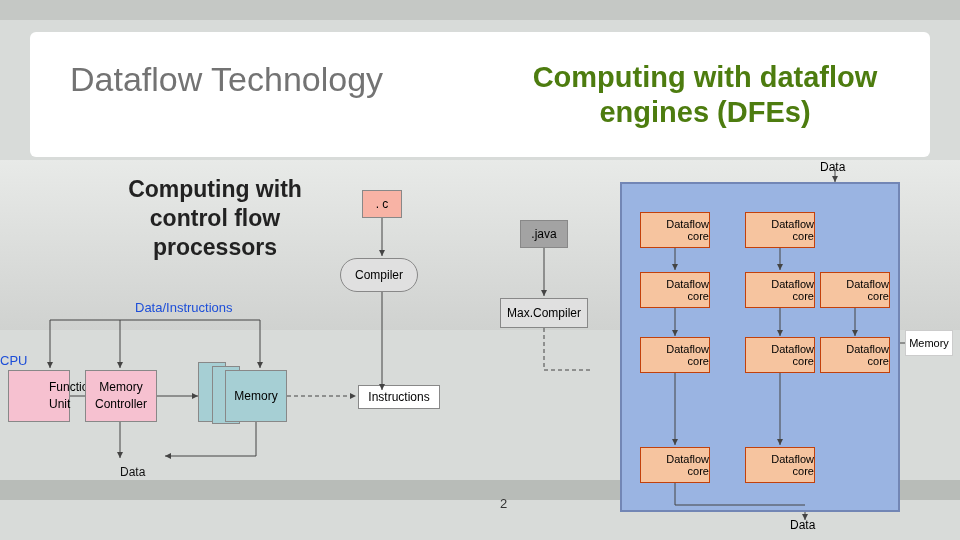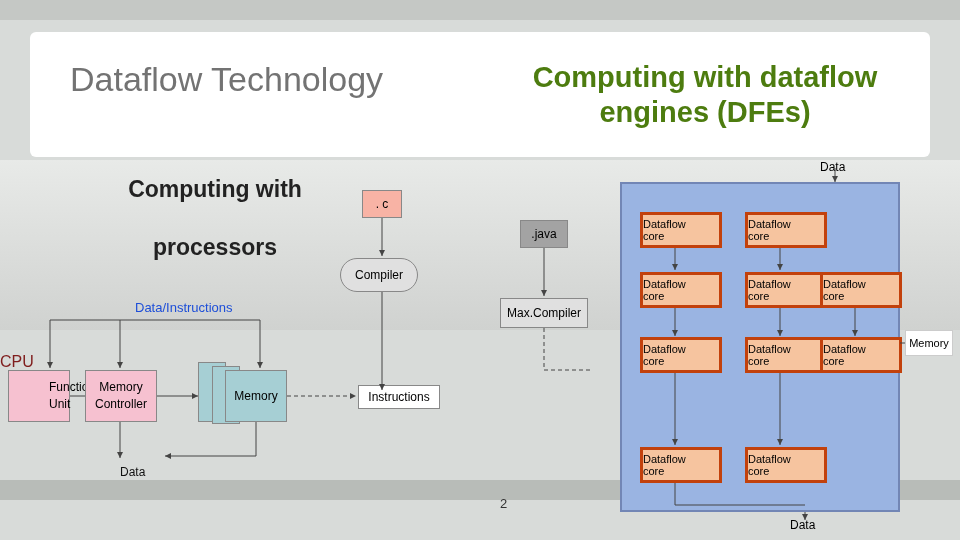--- a/index.html
+++ b/index.html
@@ -30,21 +30,21 @@
   .subtitle-left {
     position: absolute; top: 175px; left: 85px; width: 260px;
     font-size: 23px; font-weight: 700; color: #222; text-align: center; line-height: 1.25;
   }
 
   
   .cf-canvas { position: absolute; top: 300px; left: 0; width: 500px; height: 220px; }
   .cf-label-datainstr {
     position: absolute; left: 135px; top: 0; font-size: 13px; color: #1d4ed8;
   }
-  .cpu-title { position: absolute; left: 0; top: 53px; font-size: 16px; color:#7f1d1d; }
+  .cpu-title { position: absolute; left: 0; top: 53px; font-size: 13px; color:#1d4ed8; }
 
   .cf-box { position: absolute; border: 1px solid #888; text-align: center; font-size: 12px; }
 
   .fu { left: 8px; top: 70px; width: 62px; height: 52px; background: #f6c1d0; display:flex; flex-direction:column; justify-content:center; line-height:1.4;padding-left:40px; }
   .mc { left: 85px; top: 70px; width: 72px; height: 52px; background: #f6c1d0; display:flex; flex-direction:column; justify-content:center; line-height:1.4; }
   .mem-bank { left: 225px; top: 70px; width: 62px; height: 52px; background:#a6cfd4; display:flex; align-items:center; justify-content:center; }
   .instr-bank { left: 358px; top: 85px; width: 82px; height: 24px; background:#fff; display:flex; align-items:center; justify-content:center; }
 
   .mem-pre1 { left:198px; top:62px; width:28px; height:60px; background:#a6cfd4; }
   .mem-pre2 { left:212px; top:66px; width:28px; height:58px; background:#a6cfd4; }
@@ -58,21 +58,21 @@
   .mid-box { position: absolute; border:1px solid #888; font-size:12px; text-align:center; display:flex; align-items:center; justify-content:center; }
   .file-c { left:12px; top:20px; width:40px; height:28px; background:#f8b3a5; }
   .file-java { left:170px; top:50px; width:48px; height:28px; background:#a3a3a3; }
   .compiler { left:-10px; top:88px; width:78px; height:34px; background:#e0e0e0; border-radius:17px; }
   .maxcompiler { left:150px; top:128px; width:88px; height:30px; background:#e0e0e0; }
   svg.mid-svg { position:absolute; left:0; top:0; width:240px; height:340px; }
 
   
   .df-canvas { position: absolute; top: 160px; left: 610px; width: 345px; height: 380px; }
   .df-outer { position:absolute; left:10px; top:22px; width:280px; height:330px; background:#9ab4e2; border:2px solid #7286b5; }
-  .df-core { position:absolute; width:82px; height:36px; background:#f6c49f; border:3px solid #c2410c; font-size:11px; text-align:left; display:flex; flex-direction:column; justify-content:center; line-height:1.1; }
+  .df-core { position:absolute; width:70px; height:36px; background:#f6c49f; border:1px solid #c2410c; font-size:11px; text-align:right; display:flex; flex-direction:column; justify-content:center; line-height:1.1; }
   .df-mem { position:absolute; left:295px; top:170px; width:48px; height:26px; background:#fff; border:1px solid #ccc; font-size:11px; display:flex; align-items:center; justify-content:center; }
   .df-data-top { position:absolute; left:210px; top:0; font-size:12px; }
   .df-data-bottom { position:absolute; left:180px; top:358px; font-size:12px; }
   svg.df-svg { position:absolute; left:0; top:0; width:345px; height:380px; }
 
   .page-num { position:absolute; left:500px; top:496px; font-size:13px; color:#333; }
 </style>
 </head>
 <body>
 
@@ -85,21 +85,21 @@
   <div class="header-band">
     <div class="title-main">Dataflow Technology</div>
     <div class="title-right">
       <span>Computing with dataflow</span><br>
       <span>engines (DFEs)</span>
     </div>
   </div>
 
   <div class="subtitle-left">
     <span>Computing with</span><br>
-    <br>
+    <span>control flow</span><br>
     <span>processors</span>
   </div>
 
   <div class="cf-canvas">
     <div class="cf-label-datainstr">Data/Instructions</div>
     <div class="cpu-title">CPU</div>
 
     <div class="cf-box mem-pre1"></div>
     <div class="cf-box mem-pre2"></div>
 

